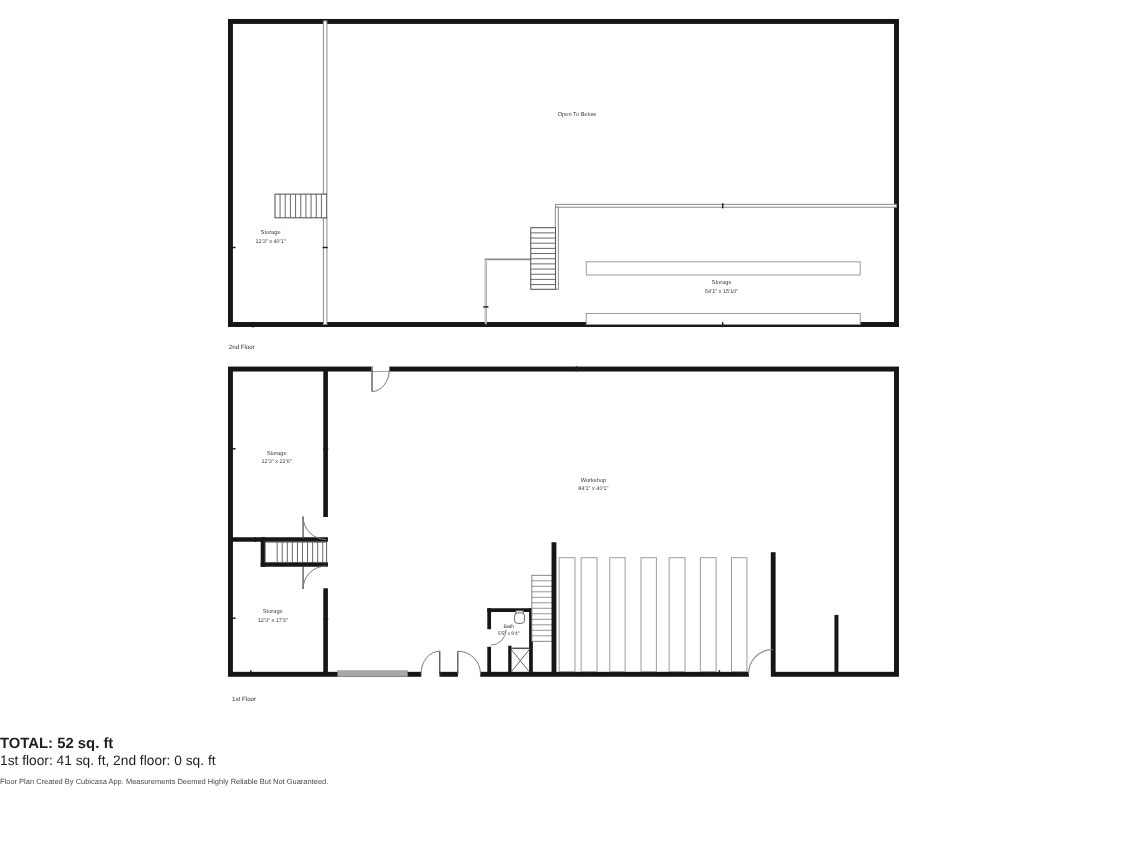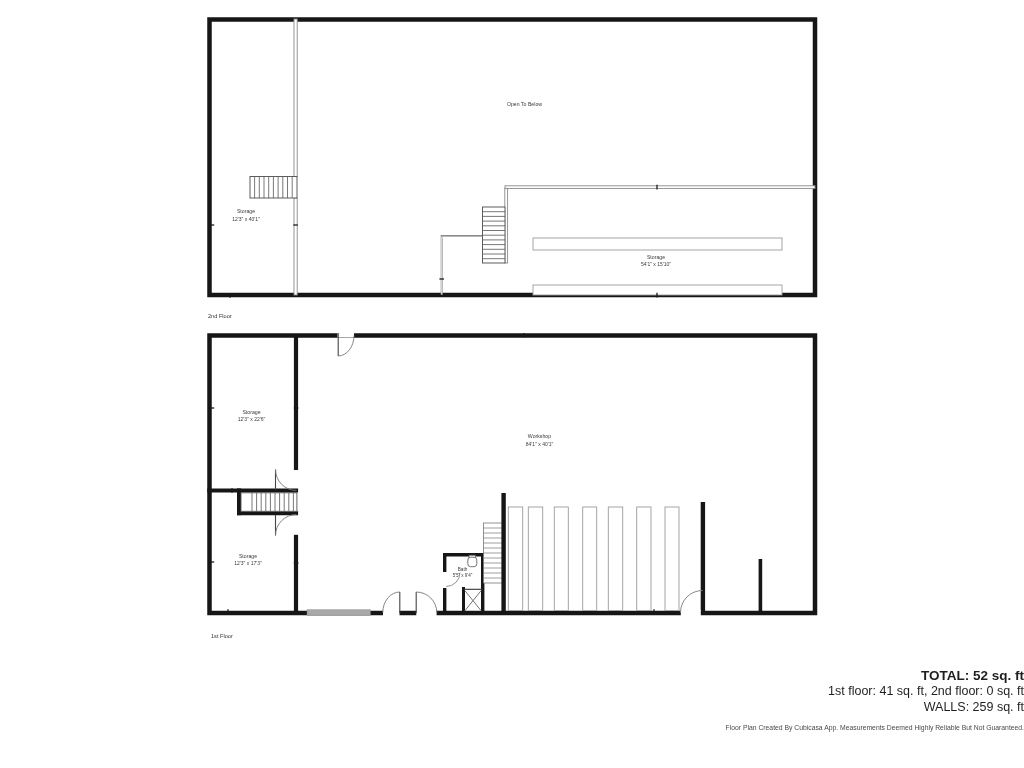--- a/index.html
+++ b/index.html
@@ -7,21 +7,21 @@
        font-family:"Liberation Sans", sans-serif;}
   .stage{position:absolute;inset:0;}
   svg{position:absolute;left:0;top:0;}
   svg text{font-family:"Liberation Sans", sans-serif;fill:#3b3b3b;}
   .room-name{font-size:5.2px;}
   .room-dims{font-size:5.0px;}
   .floor-caption{font-size:5.6px;fill:#333333;}
   .open-below{font-size:5.2px;}
   .bath-name{font-size:4.7px;}
   .bath-dims{font-size:4.5px;}
-  .summary{position:absolute;left:0;top:668px;width:1024px;text-align:right;color:#1f1f1f;}
+  .summary{position:absolute;left:0;top:668px;width:1024px;text-align:left;color:#1f1f1f;}
   .summary .total{font-size:13.5px;font-weight:bold;line-height:15px;}
   .summary .line{font-size:12.5px;line-height:16px;}
   .summary .disclaimer{font-size:6.8px;color:#4a4a4a;margin-top:8px;line-height:9px;}
 </style>
 </head>
 <body>
 
 <div class="stage">
 <svg width="1024" height="768" viewBox="0 0 1024 768">
 
@@ -173,16 +173,15 @@
     <text x="462.5" y="570.5" text-anchor="middle" class="bath-name">Bath</text>
     <text x="462.5" y="577" text-anchor="middle" class="bath-dims">5'5" x 9'4"</text>
   </g>
 
   <text x="211" y="637.5" class="floor-caption">1st Floor</text>
 </svg>
 
 <div class="summary">
   <div class="total">TOTAL: 52 sq. ft</div>
   <div class="line">1st floor: 41 sq. ft, 2nd floor: 0 sq. ft</div>
-  <div class="line">WALLS: 259 sq. ft</div>
   <div class="disclaimer">Floor Plan Created By Cubicasa App. Measurements Deemed Highly Reliable But Not Guaranteed.</div>
 </div>
 </div>
 
 </body></html>

